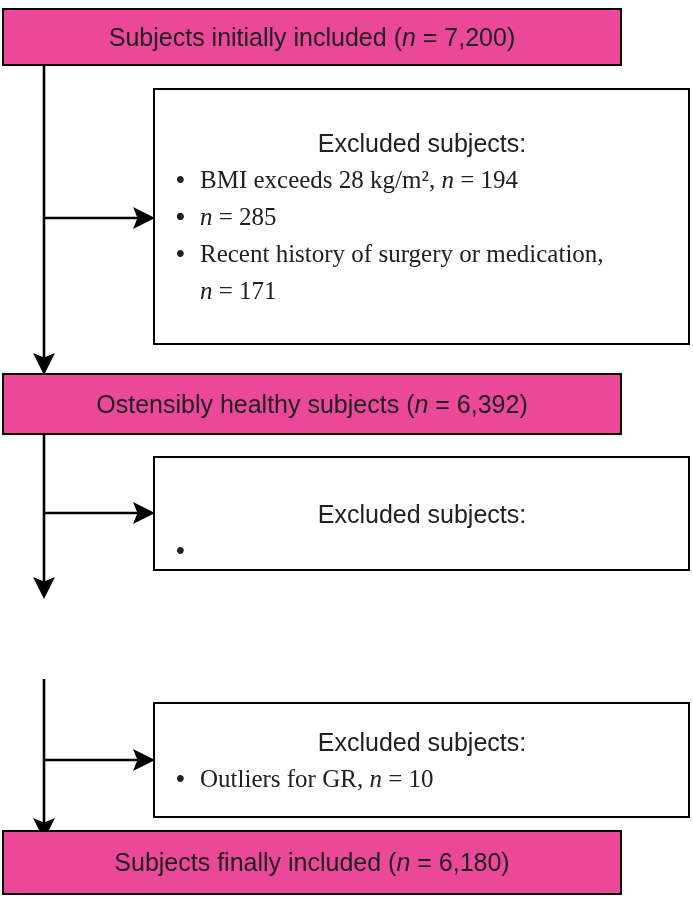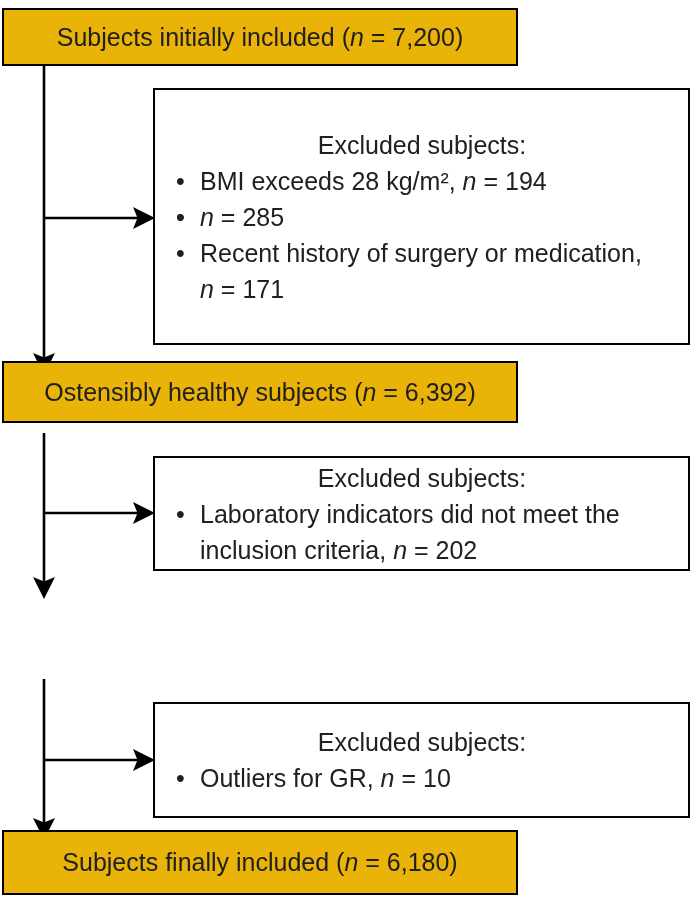--- a/index.html
+++ b/index.html
@@ -13,23 +13,23 @@
     overflow: hidden;
   }
   .connectors {
     position: absolute;
     left: 0; top: 0;
     pointer-events: none;
   }
   .box {
     position: absolute;
     left: 2px;
-    width: 516px;
+    width: 620px;
     box-sizing: border-box;
-    background: #eab308;
+    background: #ec4899;
     border: 2.5px solid #000000;
     display: flex;
     align-items: center;
     justify-content: center;
   }
   .box-label {
     margin: 0;
     padding: 0 8px;
     font-size: 25px;
     line-height: 33px;
@@ -62,20 +62,21 @@
     position: relative;
     padding-left: 26px;
   }
   .bullet {
     position: absolute;
     left: 2px;
     top: 0;
   }
   .item-text {
     white-space: pre-line;
+    font-family: Liberation Serif, serif;
   }
   .nvar { font-style: italic; }
 </style>
 </head>
 <body>
 
 <div class="canvas">
 
   <svg class="connectors" width="693" height="908" viewBox="0 0 693 908">
     <g stroke="#000000" stroke-width="2.6" fill="none">
@@ -104,29 +105,28 @@
     <div class="excl-title">Excluded subjects:</div>
     <ul class="excl-list">
       <li><span class="bullet">•</span><span class="item-text"><span>BMI exceeds 28 kg/m², </span><i class="nvar">n</i><span> = 194</span></span></li>
       <li><span class="bullet">•</span></li>
       <li><span class="bullet">•</span><span class="item-text"><i class="nvar">n</i><span> = 285</span></span></li>
       <li><span class="bullet">•</span><span class="item-text"><span>Recent history of surgery or medication,
 </span><i class="nvar">n</i><span> = 171</span></span></li>
     </ul>
   </div>
 
-  <div class="box" style="top:361px;height:62px">
+  <div class="box" style="top:373px;height:62px">
     <p class="box-label"><span>Ostensibly healthy subjects (</span><i class="nvar">n</i><span> = 6,392)</span></p>
   </div>
 
   <div class="excl" style="top:456px;height:115px">
     <div class="excl-title">Excluded subjects:</div>
     <ul class="excl-list">
-      <li><span class="bullet">•</span><span class="item-text"><span>Laboratory indicators did not meet the
-inclusion criteria, </span><i class="nvar">n</i><span> = 202</span></span></li>
+      <li><span class="bullet">•</span></li>
     </ul>
   </div>
 
 
   <div class="excl" style="top:702px;height:116px">
     <div class="excl-title">Excluded subjects:</div>
     <ul class="excl-list">
       <li><span class="bullet">•</span><span class="item-text"><span>Outliers for GR, </span><i class="nvar">n</i><span> = 10</span></span></li>
     </ul>
   </div>

